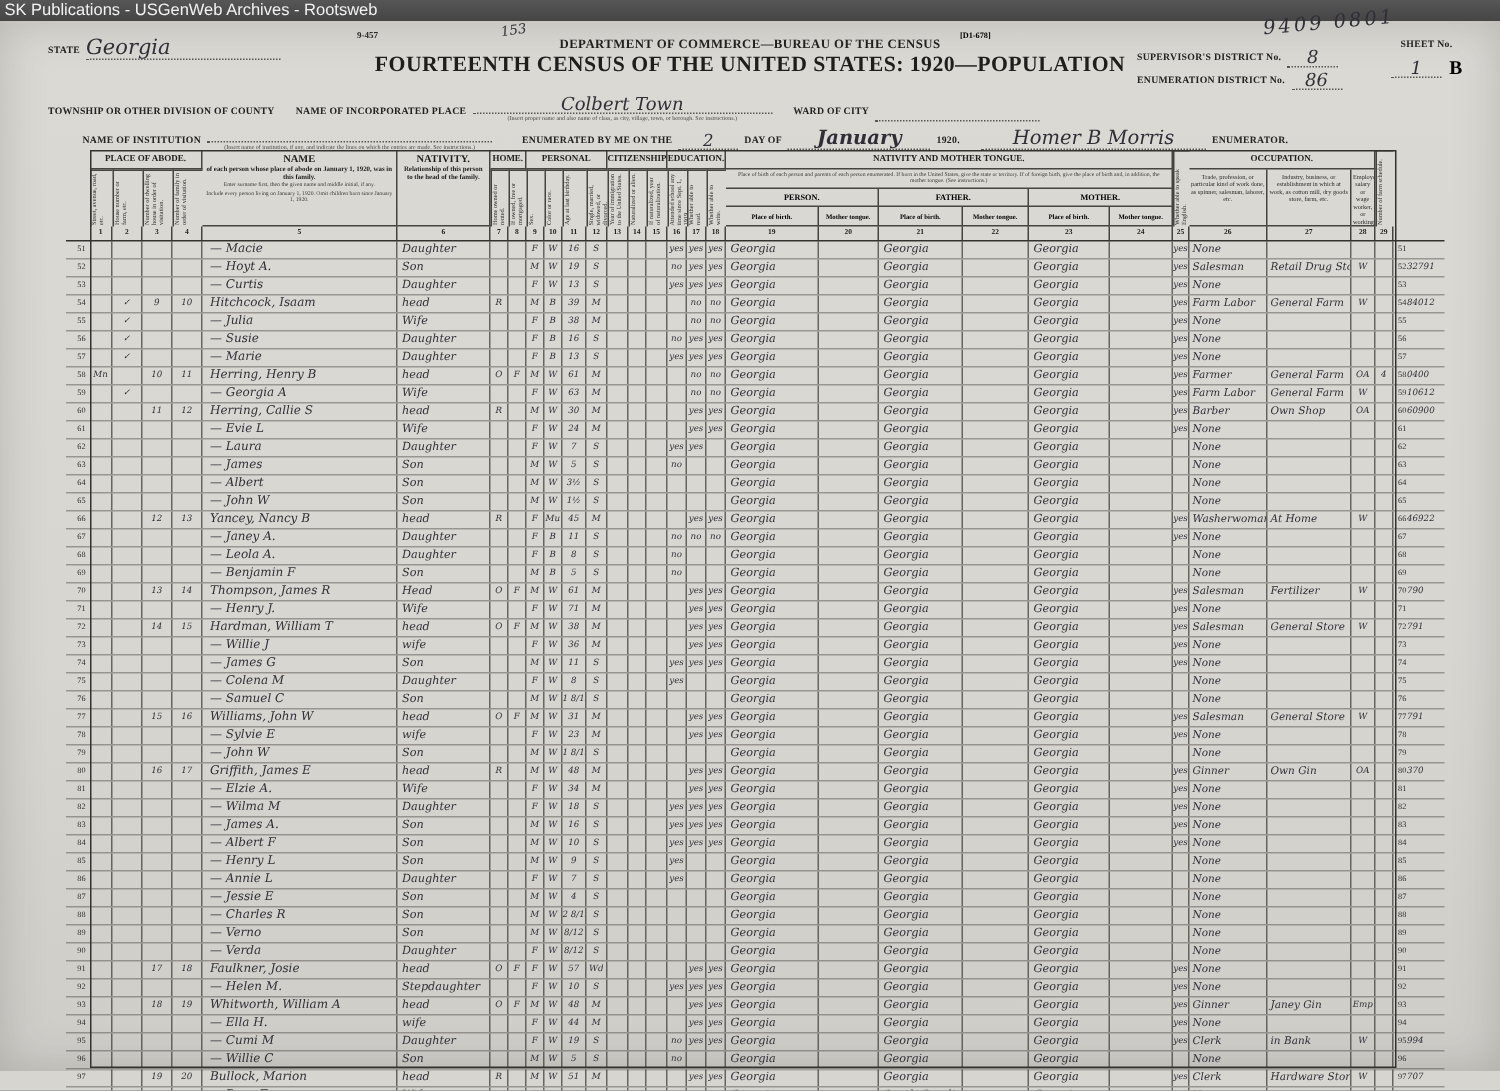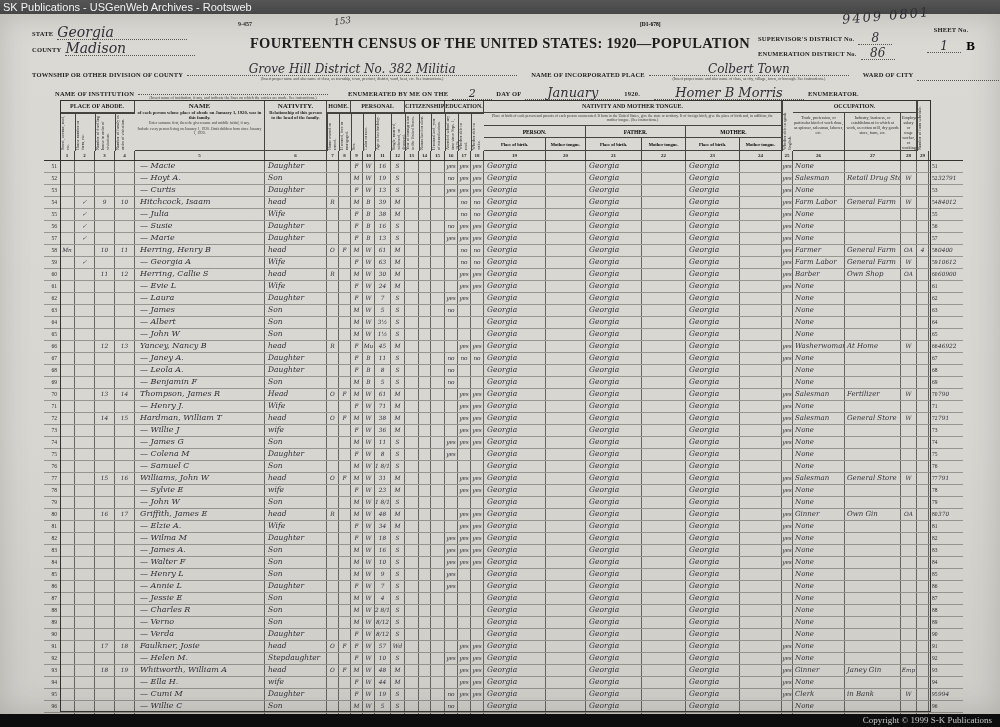--- a/index.html
+++ b/index.html
@@ -79,26 +79,23 @@
   <div class="topbar">
     <span>SK Publications - USGenWeb Archives - Rootsweb</span>
   </div>
 
   <div class="scan">
 
     <div class="abs" id="state-line">
       <span class="plabel">STATE</span>
       <span class="field"><span class="hwline hw">Georgia</span></span>
     </div>
-    <div class="abs" id="county-line">
-      <span class="plabel">COUNTY</span>
-      <span class="field"><span class="hwline hw">Madison</span></span>
-    </div>
     <div class="abs" id="form-number">9-457</div>
     <div class="abs hw" id="scrawl-center">153</div>
+    <div class="abs" id="dept-line">DEPARTMENT OF COMMERCE—BUREAU OF THE CENSUS</div>
     <div class="abs" id="plate-code">[D1-678]</div>
     <div class="abs" id="main-title">FOURTEENTH CENSUS OF THE UNITED STATES: 1920—POPULATION</div>
     <div class="abs hw" id="scrawl-tr">9409 0801</div>
 
     <div class="abs" id="sup-line">
       <span class="plabel">SUPERVISOR'S DISTRICT No.</span>
       <span class="field"><span class="hwline hw">8</span></span>
     </div>
     <div class="abs" id="enum-line">
       <span class="plabel">ENUMERATION DISTRICT No.</span>
@@ -106,24 +103,20 @@
     </div>
     <div class="abs" id="sheet-block">
       <div class="plabel">SHEET No.</div>
       <div class="sheetrow">
         <span class="hwline hw">1</span><span class="sheet-letter">B</span>
       </div>
     </div>
 
     <div class="abs" id="township-row">
       <span class="plabel">TOWNSHIP OR OTHER DIVISION OF COUNTY</span>
-      <span class="field" style="width:330px;">
-        <span class="hwline hw" style="font-size:12px;">Grove Hill District No. 382 Militia</span>
-        <span class="fnote">(Insert proper name and also name of class, as township, town, precinct, district, ward, beat, etc.  See instructions.)</span>
-      </span>
       <span class="hdrgap"></span>
       <span class="plabel">NAME OF INCORPORATED PLACE</span>
       <span class="field" style="width:200px;">
         <span class="hwline hw" style="font-size:12px;">Colbert Town</span>
         <span class="fnote">(Insert proper name and also name of class, as city, village, town, or borough.  See instructions.)</span>
       </span>
       <span class="hdrgap"></span>
       <span class="plabel">WARD OF CITY</span>
       <span class="field" style="width:110px;"><span class="hwline hw" style="font-size:10px;">&nbsp;</span></span>
     </div>
@@ -131,21 +124,21 @@
     <div class="abs" id="inst-row">
       <span class="plabel">NAME OF INSTITUTION</span>
       <span class="field" style="width:190px;">
         <span class="hwline hw" style="font-size:10px;">&nbsp;</span>
         <span class="fnote">(Insert name of institution, if any, and indicate the lines on which the entries are made.  See instructions.)</span>
       </span>
       <span class="hdrgap"></span><span class="hdrgap"></span>
       <span class="plabel">ENUMERATED BY ME ON THE</span>
       <span class="field" style="width:40px;"><span class="hwline hw" style="font-size:11px;">2</span></span>
       <span class="plabel">DAY OF</span>
-      <span class="field" style="width:95px;"><span class="hwline hw" style="font-size:13px;">January</span></span>
+      <span class="field" style="width:95px;font-weight:bold;"><span class="hwline hw" style="font-size:13px;">January</span></span>
       <span class="plabel">1920.</span>
       <span class="hdrgap"></span>
       <span class="field" style="width:150px;"><span class="hwline hw" style="font-size:13px;">Homer B Morris</span></span>
       <span class="plabel">ENUMERATOR.</span>
     </div>
 
     <div class="census-table">
       <div class="thead" id="thead">
           <div class="gutterL"></div>
           <div class="hstack" style="width: 75px;">
@@ -1376,21 +1369,21 @@
             <div class="cell hw " style="width: 16px;"></div>
             <div class="cell hw " style="width: 12px;"></div>
             <div class="gutterR">83</div>
           </div>
           <div class="trow">
             <div class="gutterL">84</div>
             <div class="cell hw " style="width: 15px;"></div>
             <div class="cell hw " style="width: 20px;"></div>
             <div class="cell hw " style="width: 20px;"></div>
             <div class="cell hw " style="width: 20px;"></div>
-            <div class="cell hw cname" style="width: 130px;">— Walter F</div>
+            <div class="cell hw cname" style="width: 130px;">— Albert F</div>
             <div class="cell hw crel" style="width: 62px;">Son</div>
             <div class="cell hw " style="width: 12px;"></div>
             <div class="cell hw " style="width: 12px;"></div>
             <div class="cell hw " style="width: 12px;">M</div>
             <div class="cell hw " style="width: 12px;">W</div>
             <div class="cell hw " style="width: 16px;">10</div>
             <div class="cell hw " style="width: 14px;">S</div>
             <div class="cell hw " style="width: 14px;"></div>
             <div class="cell hw " style="width: 12px;"></div>
             <div class="cell hw " style="width: 14px;"></div>
@@ -1870,16 +1863,13 @@
             <div class="cell hw cocc" style="width: 56px;"></div>
             <div class="cell hw " style="width: 16px;"></div>
             <div class="cell hw " style="width: 12px;"></div>
             <div class="gutterR">98</div>
           </div>
         </div>
     </div>
     <div class="table-outline"></div>
   </div>
 
-  <div class="bottombar">
-    <span>Copyright © 1999 S-K Publications</span>
-  </div>
 </div>
 
 </body></html>

